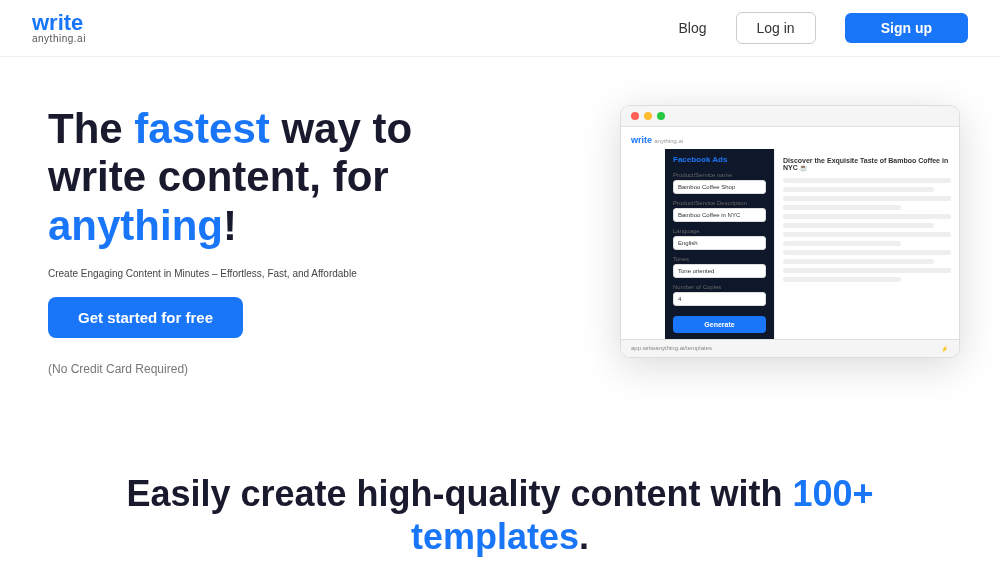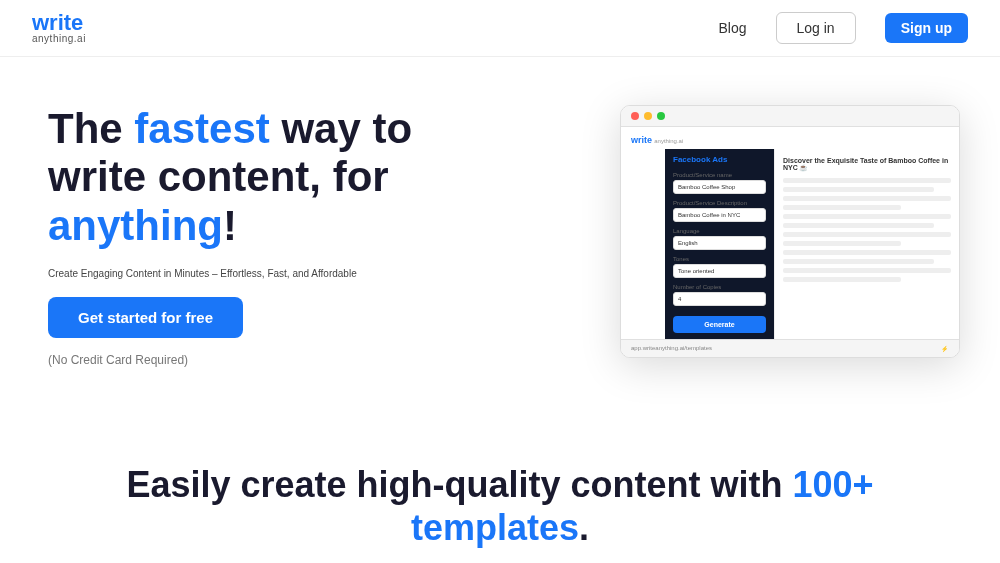--- a/index.html
+++ b/index.html
@@ -13,40 +13,40 @@
     .logo { display: flex; flex-direction: column; line-height: 1; }
     .logo-write { font-size: 22px; font-weight: 800; color: #1a76f8; }
     .logo-sub { font-size: 10px; color: #555; letter-spacing: 0.5px; }
     .nav-right { display: flex; align-items: center; gap: 29px; }
     .nav-blog { font-size: 14px; color: #333; text-decoration: none; }
     .btn-login {
       padding: 7px 20px; border: 1px solid #ccc; border-radius: 6px;
       background: #fff; font-size: 14px; cursor: pointer; color: #333;
     }
     .btn-signup {
-      padding: 7px 16px; border-radius: 6px; background: #1a76f8;
+      padding: 7px 36px; border-radius: 6px; background: #1a76f8;
       font-size: 14px; cursor: pointer; color: #fff; border: none; font-weight: 600;
     }
 
     
     .hero {
       display: flex; align-items: flex-start; justify-content: space-between;
       padding: 48px 40px 40px 48px; min-height: 340px;
     }
     .hero-left { max-width: 420px; }
     .hero-title { font-size: 42px; font-weight: 700; line-height: 1.15; color: #1a1a2e; margin-bottom: 16px; }
     .hero-title .highlight-fastest { color: #1a76f8; }
     .hero-title .highlight-anything { color: #1a76f8; }
     .hero-subtitle { font-size: 10px; color: #444; margin-bottom: 16px; line-height: 1.5; }
     .btn-cta {
       display: inline-block; padding: 12px 30px; background: #1a76f8; color: #fff;
       border-radius: 8px; font-size: 15px; font-weight: 600; cursor: pointer; border: none;
       text-decoration: none; margin-bottom: 10px;
     }
-    .no-cc { font-size: 12px; color: #777; margin-top: 5px; }
+    .no-cc { font-size: 12px; color: #777; margin-top: 14px; }
 
     
     .hero-right { flex-shrink: 0; width: 340px; }
     .mockup-window {
       background: #fff; border-radius: 10px; box-shadow: 0 8px 40px rgba(0,0,0,0.15);
       border: 1px solid #ddd; overflow: hidden; font-size: 8px;
     }
     .mockup-titlebar {
       background: #f5f5f5; padding: 6px 10px; display: flex; align-items: center; gap: 5px;
       border-bottom: 1px solid #e0e0e0;

